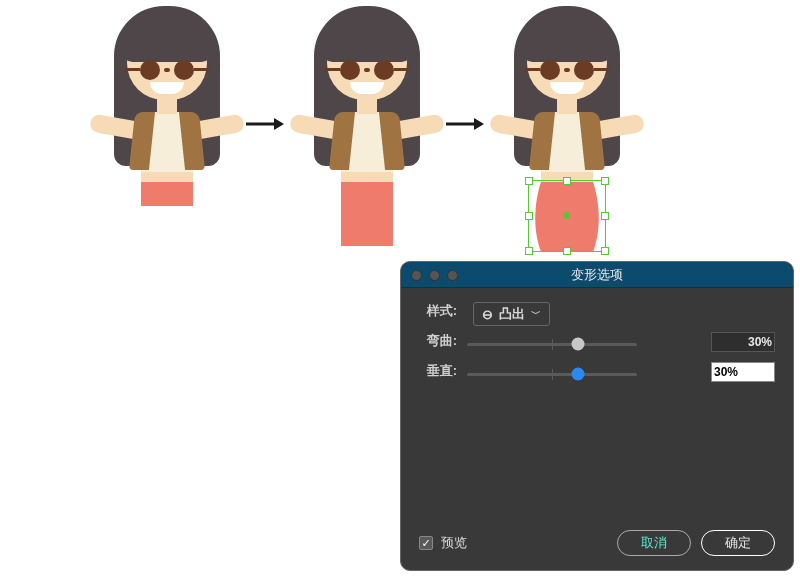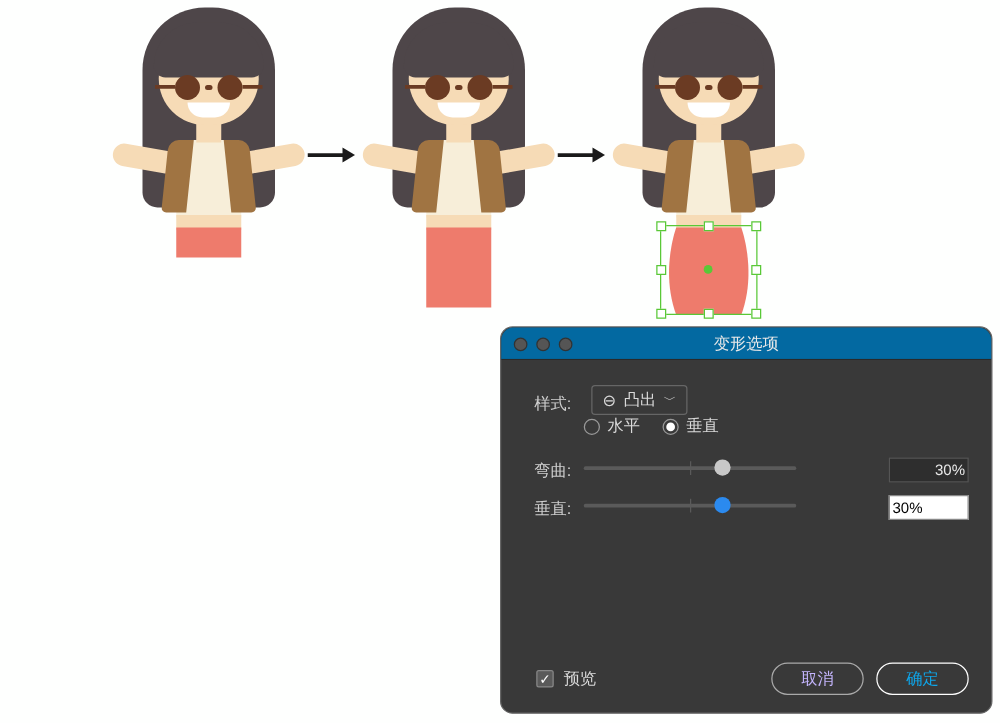--- a/index.html
+++ b/index.html
@@ -38,46 +38,46 @@
   .skirt2 { position:absolute; width:52px; height:64px; background:#ee7b6c; top:176px; left:50%; transform:translateX(-50%); z-index:2; }
   .skirt3 { position:absolute; top:176px; left:50%; transform:translateX(-50%); z-index:2; }
   .bbox { position:absolute; border:1.5px solid #59c837; }
   .handle { position:absolute; width:8px; height:8px; background:#fff; border:1.5px solid #59c837; }
   .handle.mid { background:#59c837; border-radius:50%; border:none; width:7px; height:7px; }
 
   .arrow { position:absolute; }
 
   
   .dialog { position:absolute; left:400px; top:261px; width:394px; height:310px; background:#393939; border-radius:10px; border:1px solid #666; color:#d9d9d9; font-size:13px; }
-  .titlebar { height:26px; background:#0369a1; border-radius:10px 10px 0 0; border-bottom:1px solid #2a2a2a; display:flex; align-items:center; justify-content:center; font-size:13px; color:#e8e8e8; }
+  .titlebar { height:26px; background:#0c4a6e; border-radius:10px 10px 0 0; border-bottom:1px solid #2a2a2a; display:flex; align-items:center; justify-content:center; font-size:13px; color:#e8e8e8; }
   .traffic { position:absolute; left:10px; top:8px; display:flex; gap:7px; }
   .traffic span { width:11px; height:11px; border-radius:50%; background:#555; border:1px solid #333; }
   .body { padding:14px 18px 0 18px; }
-  .row { display:flex; align-items:flex-end; min-height:30px; gap:10px; }
+  .row { display:flex; align-items:flex-start; min-height:30px; gap:10px;font-weight:bold; }
   .lbl { width:38px; text-align:right; color:#cfcfcf; font-size:13px; }
   .select { margin-left:6px; display:flex; align-items:center; gap:6px; background:#393939; border:1px solid #666; border-radius:3px; padding:2px 8px; cursor:pointer; }
   .select .chev { font-size:10px; color:#bbb; }
   .radio-row { margin-left:48px; display:flex; gap:18px; margin-bottom:6px; }
   .radio { display:flex; align-items:center; gap:6px; font-size:13px; cursor:pointer; }
   .radio .dot { width:13px; height:13px; border-radius:50%; border:1.5px solid #999; display:flex; align-items:center; justify-content:center; }
   .radio.sel .dot::after { content:""; width:7px; height:7px; border-radius:50%; background:#fff; }
   .slider { position:relative; flex:1; height:24px; display:flex; align-items:center; }
   .track { height:3px; width:170px; background:#5a5a5a; border-radius:2px; position:relative; }
   .tick { position:absolute; top:-4px; width:1px; height:11px; background:#5a5a5a; left:50%; }
   .thumb { position:absolute; top:50%; transform:translate(-50%,-50%); width:13px; height:13px; border-radius:50%; background:#c8c8c8; }
   .thumb.blue { background:#2b8aef; }
   .valbox { width:64px; padding:2px 2px; background:#2e2e2e; border:1px solid #555; font-size:12px; text-align:right; color:#e8e8e8; }
   .valbox.editing { background:#fff; color:#000; border:1px solid #888; text-align:left; }
   .section-label { color:#cfcfcf; font-size:13px; margin:4px 0 2px 16px; }
-  .footer { position:absolute; bottom:14px; left:28px; right:18px; display:flex; align-items:center; }
+  .footer { position:absolute; bottom:14px; left:18px; right:18px; display:flex; align-items:center; }
   .chk { width:14px; height:14px; background:#5a5a5a; border:1px solid #888; border-radius:2px; display:flex; align-items:center; justify-content:center; margin-right:8px; cursor:pointer; }
   .chk::after { content:"✓"; font-size:11px; color:#fff; }
   .btns { margin-left:auto; display:flex; gap:10px; }
-  .btn { min-width:74px; height:26px; border:1.5px solid #aaa; border-radius:13px; background:transparent; color:#c4b5fd; font-size:13px; display:flex; align-items:center; justify-content:center; cursor:pointer; }
-  .btn.primary { border-color:#fff; color:#0ea5e9; }
+  .btn { min-width:74px; height:26px; border:1.5px solid #aaa; border-radius:13px; background:transparent; color:#5eead4; font-size:13px; display:flex; align-items:center; justify-content:center; cursor:pointer; }
+  .btn.primary { border-color:#fff; color:#e5e5e5; }
 </style>
 </head>
 <body>
 
 <div class="canvas">
 
   <div class="char" style="left:102px; top:6px; width:130px; height:210px;">
     <div class="hair-back"></div>
     <div class="arm l"></div>
       <div class="arm r"></div>
@@ -171,30 +171,20 @@
   </div>
   <div class="body">
     <div class="row">
       <span class="lbl">样式:</span>
       <div class="select">
         <span>⊖</span>
         <span>凸出</span>
         <span class="chev">﹀</span>
       </div>
     </div>
-    <div class="radio-row">
-      <div class="radio">
-        <span class="dot"></span>
-          <span>水平</span>
-      </div>
-      <div class="radio sel">
-        <span class="dot"></span>
-          <span>垂直</span>
-      </div>
-    </div>
 
     <div class="row">
       <span class="lbl">弯曲:</span>
       <div class="slider">
         <div class="track">
             <div class="tick"></div>
             <div class="thumb" style="left:65%;"></div>
           </div>
       </div>
       <div class="valbox">30%</div>

